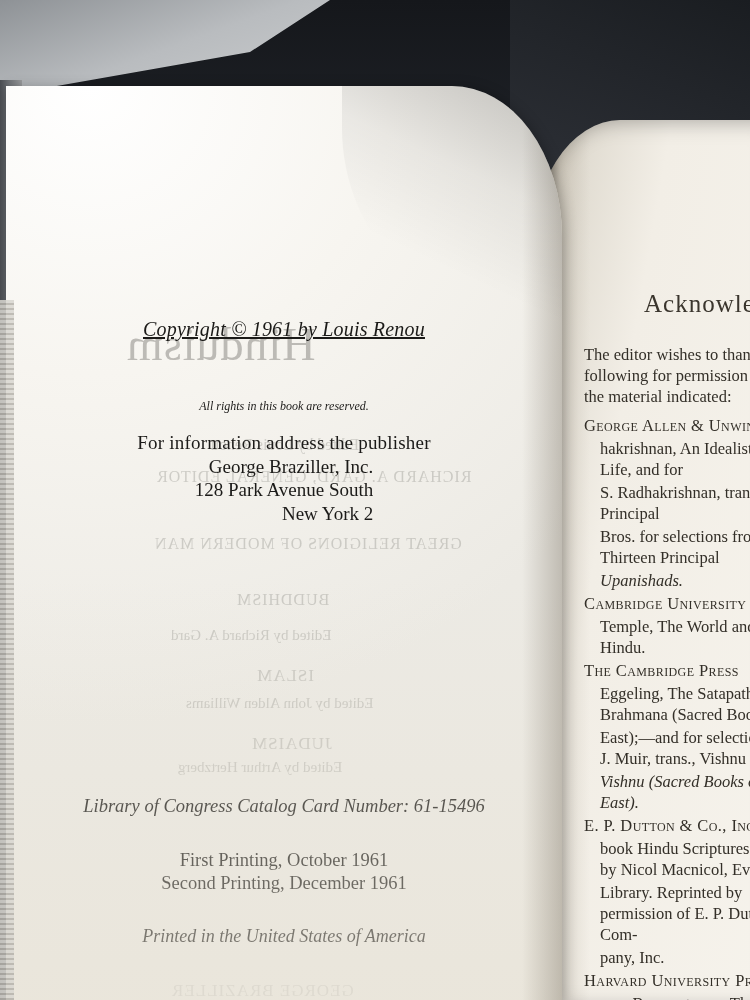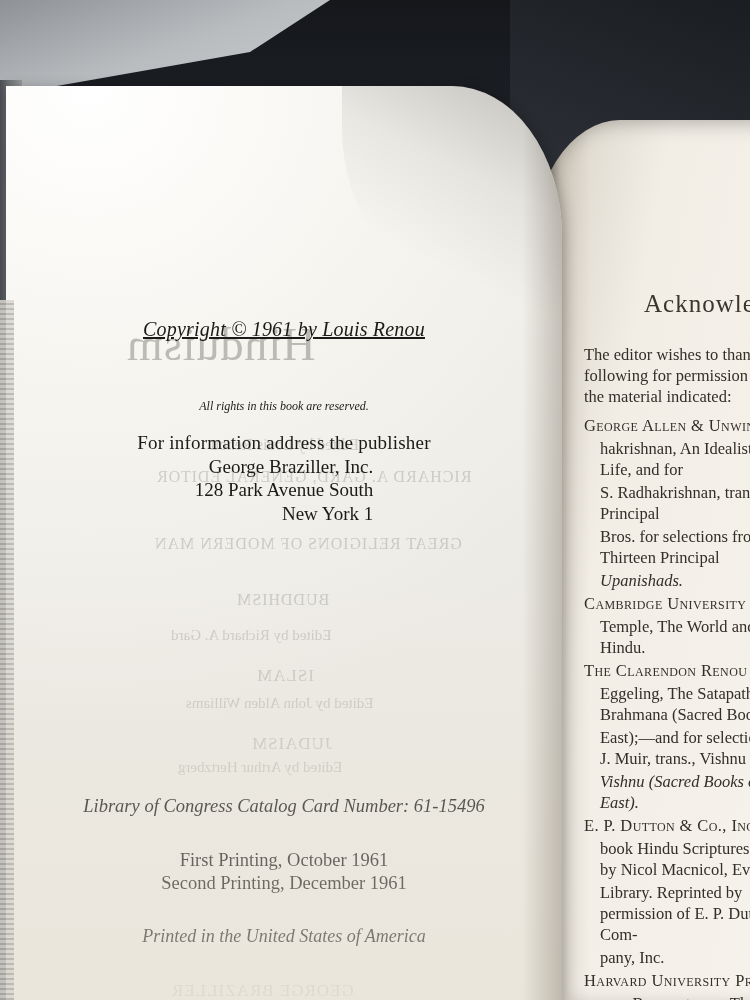--- a/index.html
+++ b/index.html
@@ -242,21 +242,21 @@
 
       <div class="rp-entry"><span class="sc">George Allen &amp; Unwin Ltd.</span></div>
       <div class="rp-entry rp-indent">hakrishnan, An Idealist View of Life, and for</div>
       <div class="rp-entry rp-indent">S. Radhakrishnan, trans., The Principal</div>
       <div class="rp-entry rp-indent">Bros. for selections from The Thirteen Principal</div>
       <div class="rp-entry rp-indent it">Upanishads.</div>
 
       <div class="rp-entry"><span class="sc">Cambridge University Press</span></div>
       <div class="rp-entry rp-indent">Temple, The World and the Hindu.</div>
 
-      <div class="rp-entry"><span class="sc">The Clarendon Renou</span></div>
+      <div class="rp-entry"><span class="sc">The Cambridge Press</span></div>
       <div class="rp-entry rp-indent">Eggeling, The Satapatha Brahmana (Sacred Books of the</div>
       <div class="rp-entry rp-indent">East);—and for selections from J. Muir, trans., Vishnu</div>
       <div class="rp-entry rp-indent it">Vishnu (Sacred Books of the East).</div>
 
       <div class="rp-entry"><span class="sc">E. P. Dutton &amp; Co., Inc.</span></div>
       <div class="rp-entry rp-indent">book Hindu Scriptures, edited by Nicol Macnicol, Everyman's</div>
       <div class="rp-entry rp-indent">Library. Reprinted by permission of E. P. Dutton &amp; Com-</div>
       <div class="rp-entry rp-indent">pany, Inc.</div>
 
       <div class="rp-entry"><span class="sc">Harvard University Press</span></div>
@@ -281,21 +281,21 @@
 
     <div class="lp-text copyright-line">Copyright © 1961 by Louis Renou</div>
 
     <div class="lp-text rights-line">All rights in this book are reserved.</div>
 
     <div class="lp-text addr-block">
       <div class="l1">For information address the publisher</div>
       <div class="addr-left">
         <div>George Braziller, Inc.</div>
         <div>128 Park Avenue South</div>
-        <div>New York 1</div>
+        <div>New York 2</div>
       </div>
     </div>
 
     <div class="lp-text loc-line">Library of Congress Catalog Card Number: 61-15496</div>
 
     <div class="lp-text printing-block">
       <div>First Printing, October 1961</div>
       <div>Second Printing, December 1961</div>
     </div>
 

